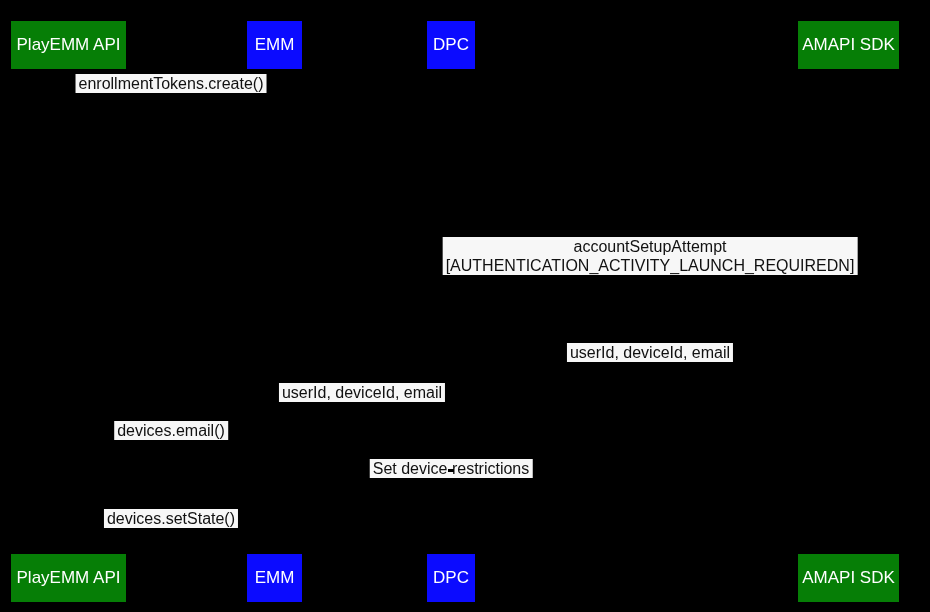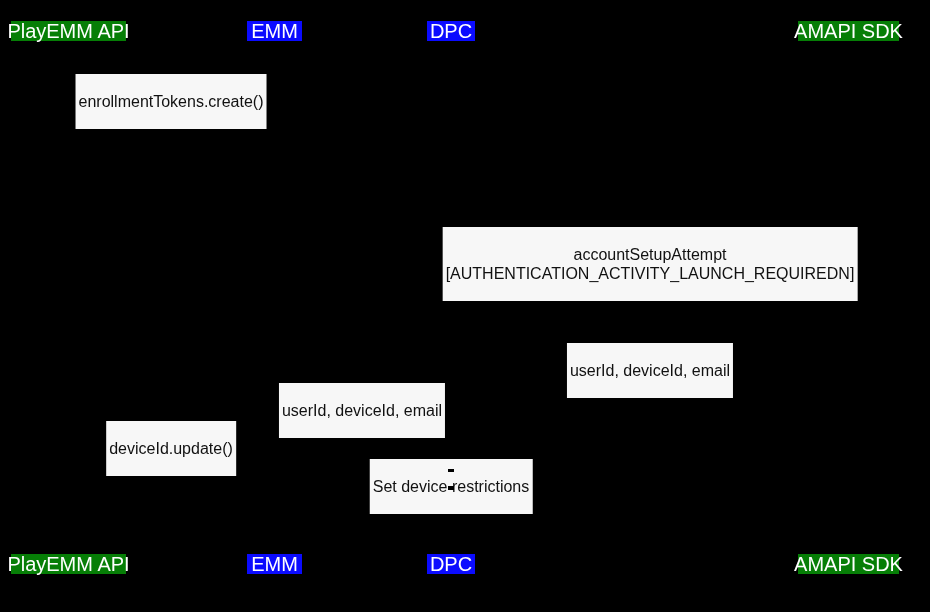--- a/index.html
+++ b/index.html
@@ -17,40 +17,40 @@
   }
   .lifeline {
     position: absolute;
     width: 1px;
     top: 57px;
     height: 497px;
     background: #000000;
   }
   .actor {
     position: absolute;
-    height: 20px;
+    height: 48px;
     display: flex;
     align-items: center;
     justify-content: center;
     color: var(--actor-text, #ffffff);
-    font-size: 20px;
+    font-size: 17px;
     white-space: nowrap;
   }
   .actor[data-color="green"] { background: var(--actor-green, #067e06); }
   .actor[data-color="blue"]  { background: var(--actor-blue, #0b0bff); }
   .actor.top    { top: 21px; }
   .actor.bottom { top: 554px; }
   .msg {
     position: absolute;
     transform: translateX(-50%);
     background: var(--label-bg, #f7f7f7);
     color: var(--label-text, #111111);
     font-size: 16px;
     line-height: 19px;
-    padding: 18px 3px;
+    padding: 0 3px;
     white-space: pre-line;
     text-align: center;
     z-index: 1;
   }
   .notch {
     position: absolute;
     background: #000000;
     z-index: 2;
   }
 </style>
@@ -68,23 +68,24 @@
   <div class="actor top" style="left:247px;width:55px" data-color="blue">EMM</div>
   <div class="actor top" style="left:427px;width:48px" data-color="blue">DPC</div>
   <div class="actor top" style="left:798px;width:101px" data-color="green">AMAPI SDK</div>
 
   <div class="actor bottom" style="left:11px;width:115px" data-color="green">PlayEMM API</div>
   <div class="actor bottom" style="left:247px;width:55px" data-color="blue">EMM</div>
   <div class="actor bottom" style="left:427px;width:48px" data-color="blue">DPC</div>
   <div class="actor bottom" style="left:798px;width:101px" data-color="green">AMAPI SDK</div>
 
   <div class="msg" style="left:171px;top:74px">enrollmentTokens.create()</div>
-  <div class="msg" style="left:650px;top:227px">accountSetupAttempt
+  <div class="msg" style="left:650px;top:237px">accountSetupAttempt
 [AUTHENTICATION_ACTIVITY_LAUNCH_REQUIREDN]</div>
   <div class="msg" style="left:650px;top:343px">userId, deviceId, email</div>
   <div class="msg" style="left:362px;top:383px">userId, deviceId, email</div>
-  <div class="msg" style="left:171px;top:421px">deviceId.update()</div>
+  <div class="msg" style="left:171px;top:421px">devices.email()</div>
   <div class="msg" style="left:451px;top:459px">Set device restrictions</div>
+  <div class="msg" style="left:171px;top:509px">devices.setState()</div>
 
   <div class="notch" style="left:448px;top:469px;width:6px;height:3px"></div>
   <div class="notch" style="left:448px;top:486px;width:6px;height:4px"></div>
 
 </div>
 
 </body></html>

